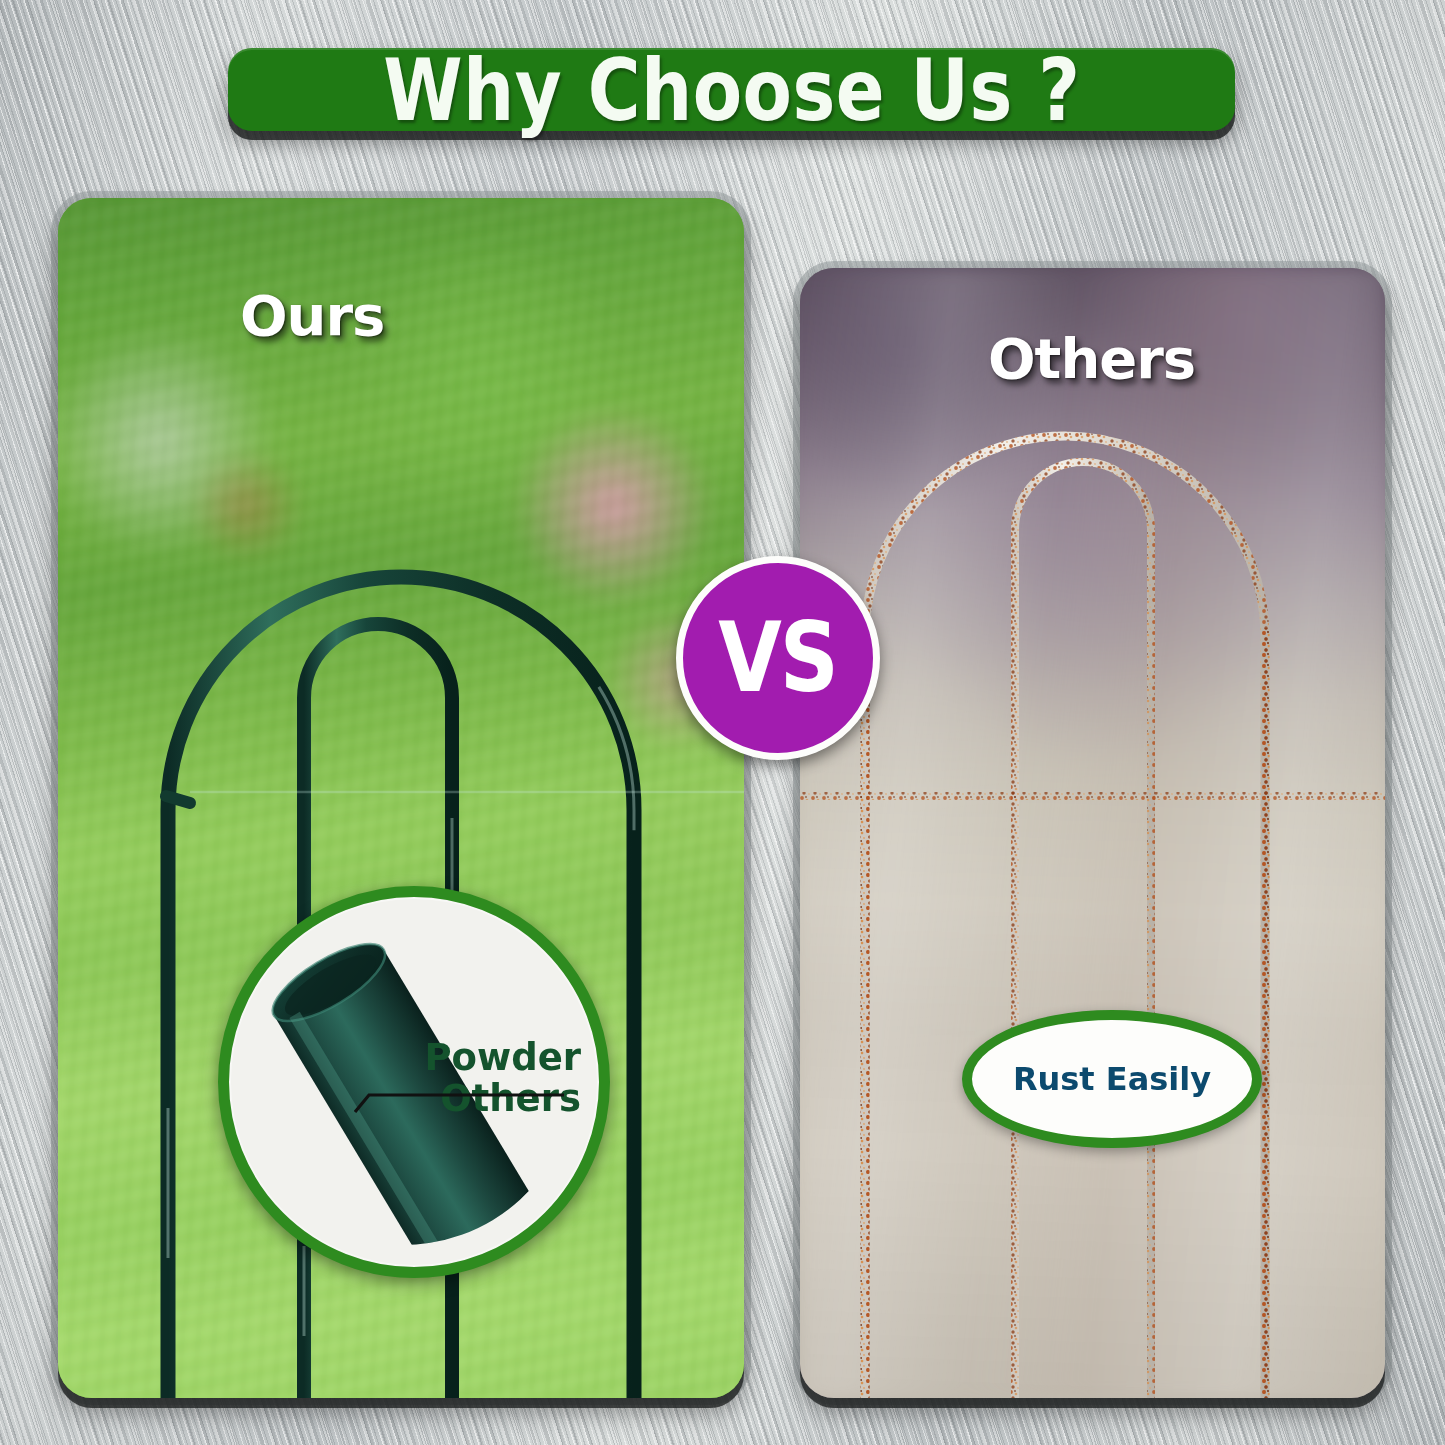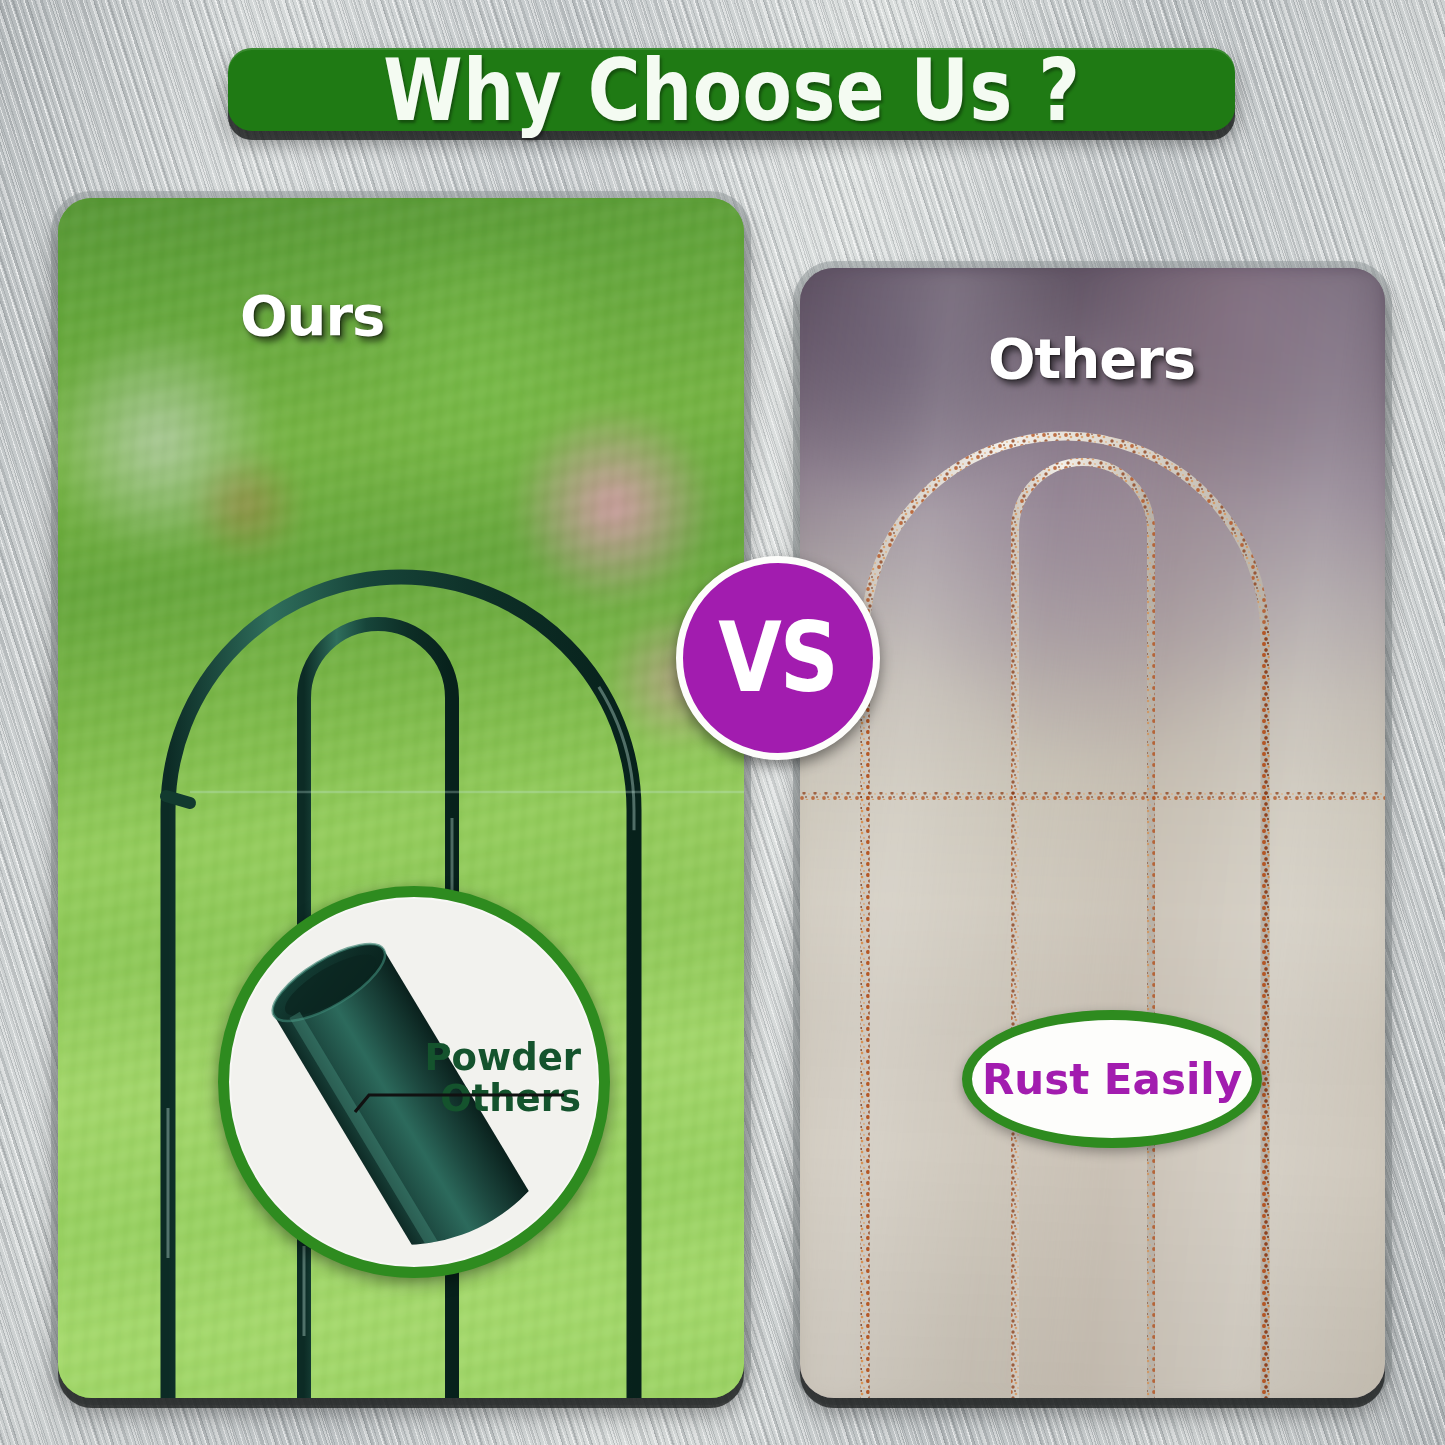--- a/index.html
+++ b/index.html
@@ -113,21 +113,21 @@
   #pc-label{position:absolute;left:auto;right:18px;top:122px;width:188px;text-align:right;
     font-size:37px;font-weight:600;color:#14532d;line-height:1.12;
     font-family:"DejaVu Sans","Liberation Sans",sans-serif;margin-top:18px;}
   #pc-label span{display:block;}
 
   
   #rust-badge{position:absolute;left:962px;top:1010px;width:280px;height:118px;
     border-radius:50%;background:#fdfdfb;border:10px solid #2e8b1f;
     box-shadow:0 4px 12px rgba(0,0,0,.32);
     display:flex;align-items:center;justify-content:center;z-index:30;}
-  #rust-text{font-size:42px;font-weight:600;color:#a21caf;white-space:nowrap;
+  #rust-text{font-size:32px;font-weight:600;color:#0c4a6e;white-space:nowrap;
     font-family:"DejaVu Sans","Liberation Sans",sans-serif;}
 </style>
 </head>
 <body>
 
 <div id="metal-bg"></div>
 <div id="metal-vig"></div>
 
 <div id="title-banner">
   <div id="title-text">Why Choose Us ?</div>

